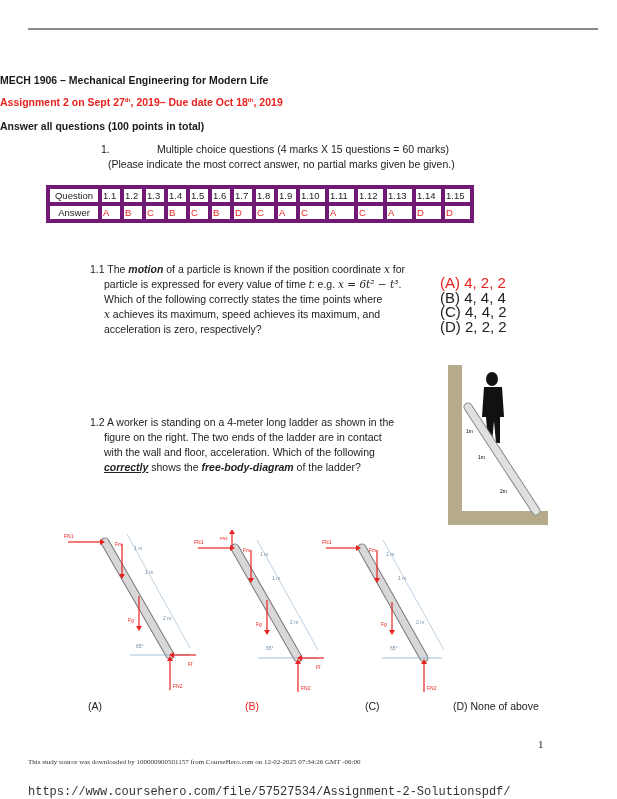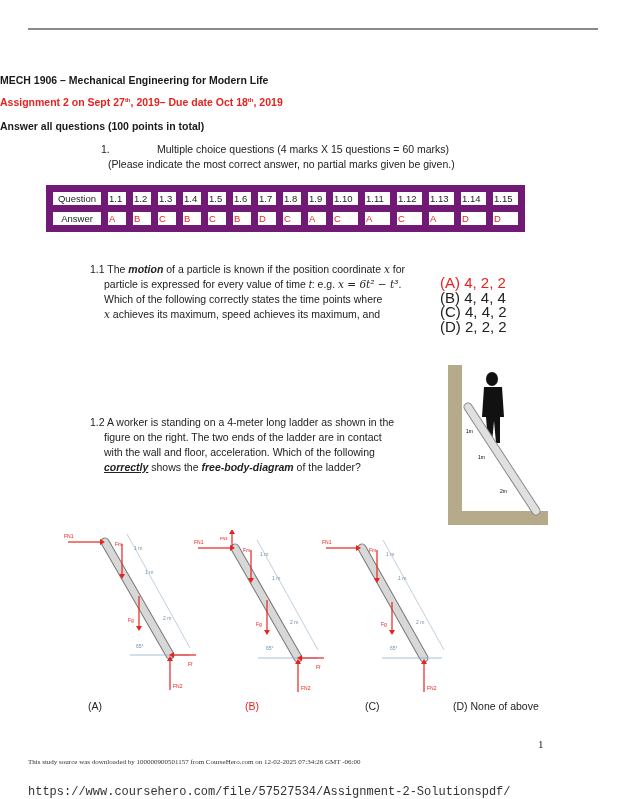--- a/index.html
+++ b/index.html
@@ -10,21 +10,21 @@
   .top-rule { position: absolute; left: 28px; top: 28px; width: 570px; height: 2px; background: #8a8a8a; }
   .center { position: absolute; left: 0; width: 589px; text-align: left; }
   .course-title { top: 74px; font-size: 10.5px; font-weight: bold; color: #1a1a1a; }
   .assign-title { top: 96px; font-size: 10.5px; font-weight: bold; color: #e8231f; }
   .instructions { top: 120px; font-size: 10.5px; font-weight: bold; color: #1a1a1a; }
   .q1-line1 { position: absolute; left: 90px; top: 143px; font-size: 10.5px; margin-left: 11px; }
   .q1-line1 .num { display: inline-block; width: 56px; }
   .q1-line2 { position: absolute; left: 108px; top: 158px; font-size: 10.5px; }
 
   table.answers { position: absolute; left: 46px; top: 185px; border-collapse: collapse; font-size: 9.5px; }
-  table.answers td { border: 7px solid #701a75; height: 13px; padding: 0 1px; text-align: left; }
+  table.answers td { border: 4px solid #701a75; height: 13px; padding: 0 1px; text-align: left; }
   table.answers td.hdr { width: 46px; text-align: center; }
   table.answers td.cell { width: 16px; }
   table.answers td.wide { width: 23px; }
   .red { color: #e8231f; }
 
   .q11 { position: absolute; left: 90px; top: 262px; width: 330px; font-size: 10.5px; line-height: 15px; }
   .q11 .indent { padding-left: 14px; display: block; }
   .math { font-family: "DejaVu Serif", serif; font-style: italic; }
   .mathb { font-family: "DejaVu Serif", serif; font-weight: normal; font-style: italic; }
   .q11-opts { position: absolute; left: 440px; top: 276px; font-size: 15px; line-height: 14.5px; }
@@ -90,20 +90,21 @@
         <td class="cell red wide">D</td>
       </tr>
 </tbody>
   </table>
 
 <div class="q11">
   <span>1.1</span> <span>The </span><b><i>motion</i></b><span> of a particle is known if the position coordinate </span><span class="math">x</span><span> for</span>
   <span class="indent"><span>particle is expressed for every value of time </span><i>t</i><span>: e.g. </span><span class="mathb">x = 6t² − t³</span><span>.</span></span>
   <span class="indent">Which of the following correctly states the time points where</span>
   <span class="indent"><span class="math">x</span><span> achieves its maximum, speed achieves its maximum, and</span></span>
+  <span class="indent">acceleration is zero, respectively?</span>
 </div>
 <div class="q11-opts">
   <div class="red">(A)  4, 2, 2</div>
   <div>(B)  4, 4, 4</div>
   <div>(C)  4, 4, 2</div>
   <div>(D)  2, 2, 2</div>
 </div>
 
 <svg class="ladder-fig" viewBox="0 0 100 160">
   <rect x="0" y="0" width="14" height="160" fill="#b5ab8a"></rect>

